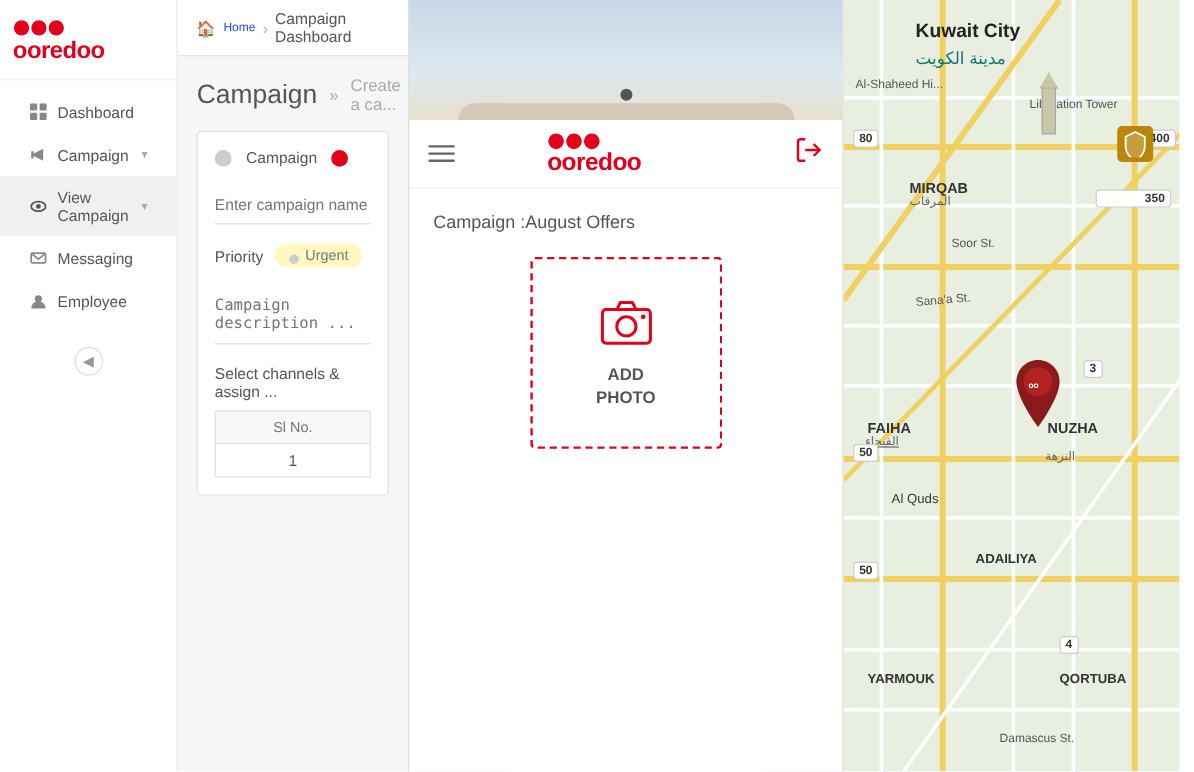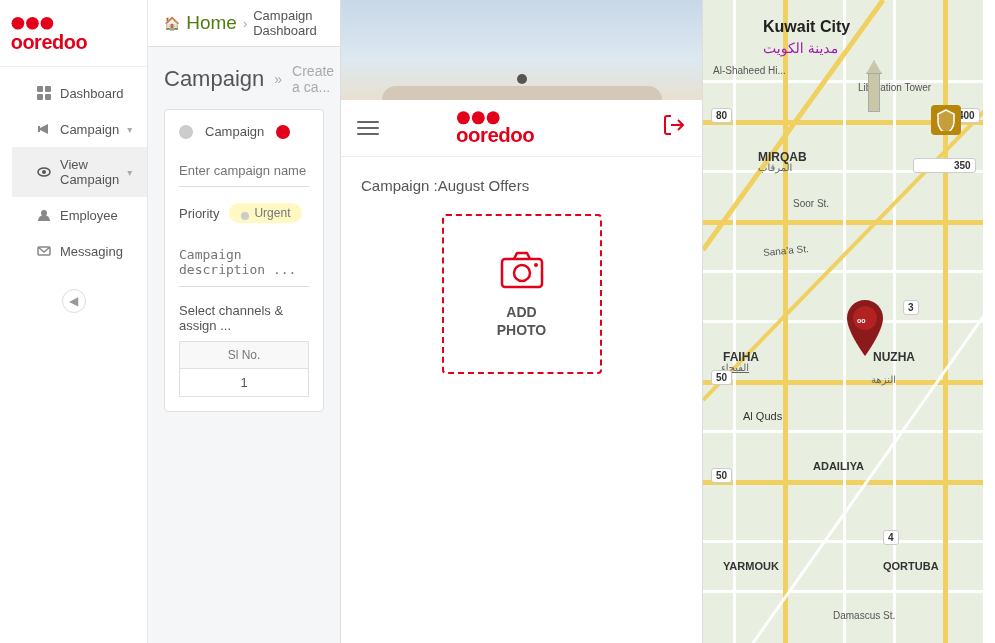--- a/index.html
+++ b/index.html
@@ -44,21 +44,20 @@
     }
 
     .nav-item {
       display: flex;
       align-items: center;
       padding: 10px 24px;
       font-size: 13px;
       color: #555;
       cursor: pointer;
       gap: 8px;
-      margin-left: 12px;
     }
 
     .nav-item-icon {
       width: 16px;
       height: 16px;
       display: flex;
       align-items: center;
       justify-content: center;
       color: #888;
       flex-shrink: 0;
@@ -107,22 +106,22 @@
       align-items: center;
       gap: 6px;
     }
 
     .breadcrumb-icon {
       color: #888;
       font-size: 13px;
     }
 
     .breadcrumb-link {
-      color: #4d7c0f;
-      font-size: 19px;
+      color: #1d4ed8;
+      font-size: 10px;
       text-decoration: none;
     }
 
     .breadcrumb-sep {
       color: #aaa;
       font-size: 13px;
     }
 
     .breadcrumb-current {
       color: #555;
@@ -430,21 +429,21 @@
     }
 
     .map-label.large {
       font-size: 16px;
       font-weight: 600;
       color: #222;
     }
 
     .map-label.arabic {
       font-size: 12px;
-      color: #a21caf;
+      color: #0f766e;
     }
 
     .map-pin-container {
       position: absolute;
       left: 140px;
       top: 300px;
       display: flex;
       flex-direction: column;
       align-items: center;
     }
@@ -509,36 +508,36 @@
             <ellipse cx="7" cy="7" rx="6" ry="4" stroke="#555" stroke-width="1.5" fill="none"></ellipse>
             <circle cx="7" cy="7" r="2" fill="#555"></circle>
           </svg>
         </span>
         <span class="nav-item-label">View Campaign</span>
         <span class="nav-chevron">▾</span>
       </div>
 
       <div class="nav-item">
         <span class="nav-item-icon">
+          <svg width="14" height="14" viewBox="0 0 14 14" fill="none" stroke="#888" stroke-width="1.5">
+            <rect x="1" y="3" width="12" height="8" rx="1"></rect>
+            <path d="M1 3l6 5 6-5"></path>
+          </svg>
+        </span>
+        <span class="nav-item-label">Messaging</span>
+      </div>
+
+      <div class="nav-item">
+        <span class="nav-item-icon">
           <svg width="14" height="14" viewBox="0 0 14 14" fill="#888">
             <circle cx="7" cy="5" r="3"></circle>
             <path d="M1 13c0-3.3 2.7-6 6-6s6 2.7 6 6" fill="#888"></path>
           </svg>
         </span>
         <span class="nav-item-label">Employee</span>
-      </div>
-
-      <div class="nav-item">
-        <span class="nav-item-icon">
-          <svg width="14" height="14" viewBox="0 0 14 14" fill="none" stroke="#888" stroke-width="1.5">
-            <rect x="1" y="3" width="12" height="8" rx="1"></rect>
-            <path d="M1 3l6 5 6-5"></path>
-          </svg>
-        </span>
-        <span class="nav-item-label">Messaging</span>
       </div>
     </div>
 
     <div style="display:flex; justify-content:center; margin-top:20px;">
       <div class="collapse-btn" style="position:static; margin:0 auto;">
         <span>◀</span>
       </div>
     </div>
   </div>
 

